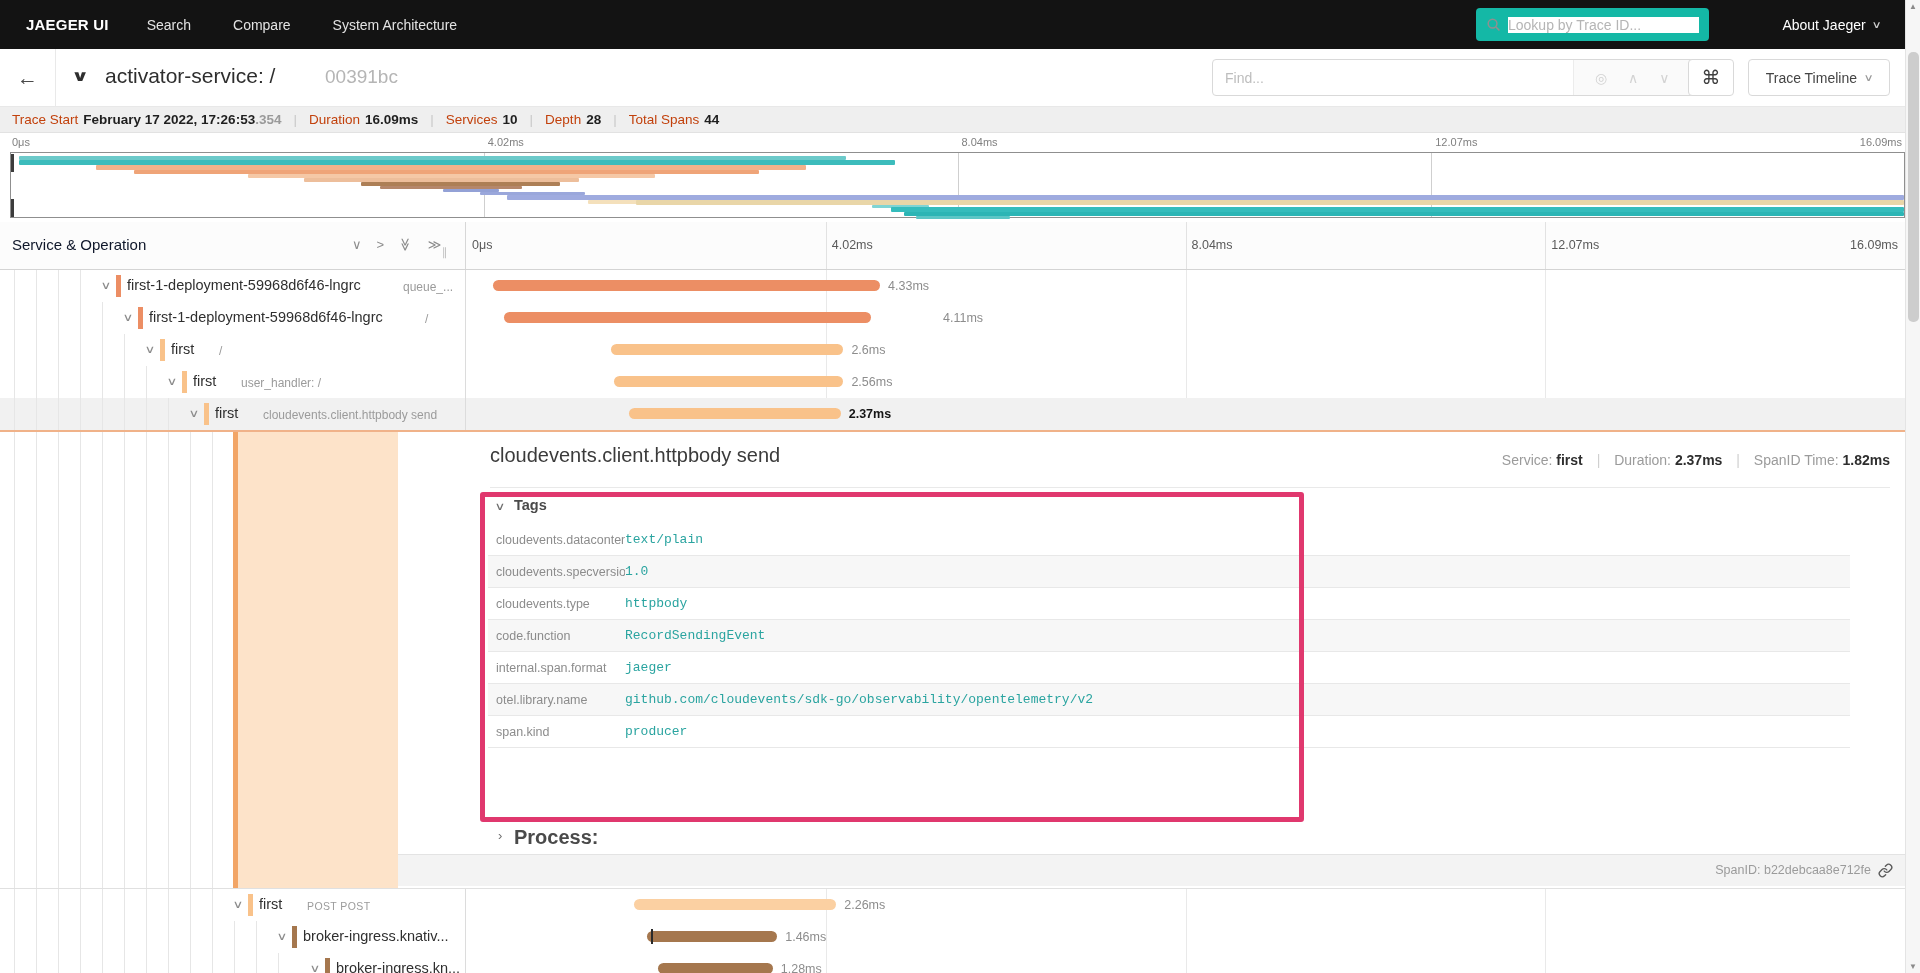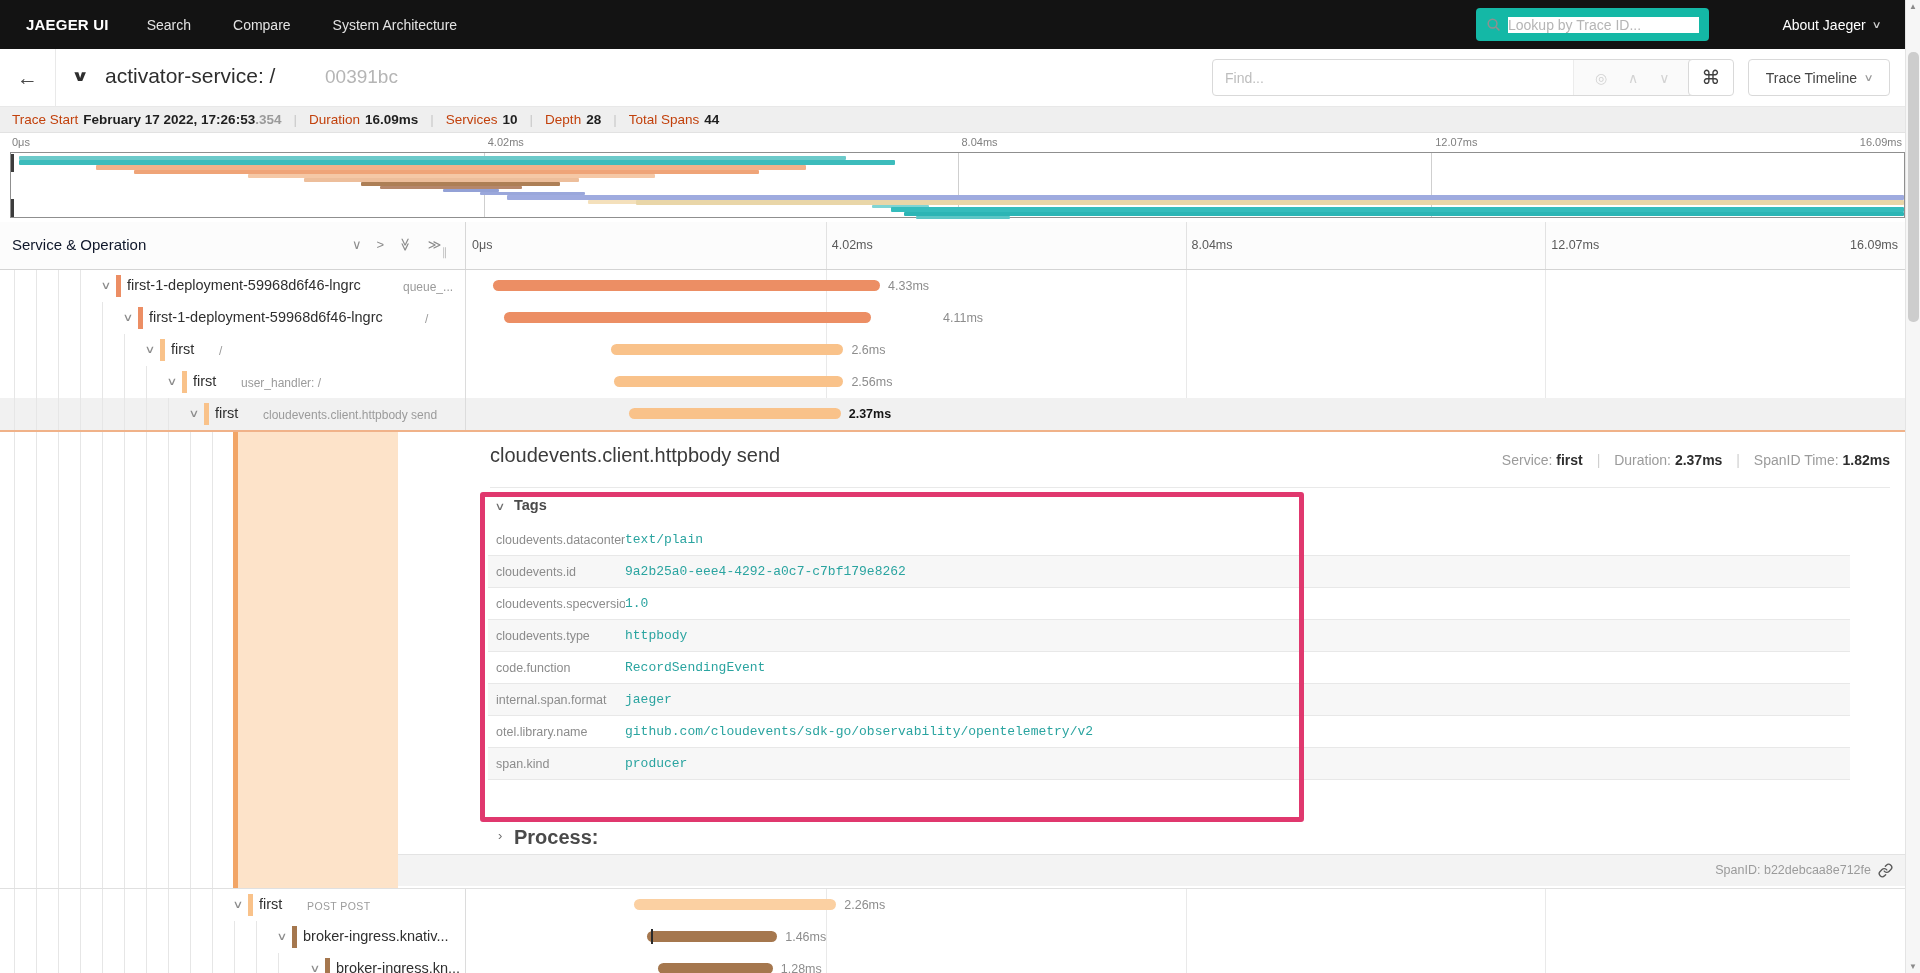--- a/index.html
+++ b/index.html
@@ -349,24 +349,20 @@
     </div>
     <div id="detail-divider"></div>
     <div id="tags-caret">∨</div>
     <div id="tags-title">Tags</div>
     <div id="tags-table">
         <div class="tag-row">
           <div class="tag-key">cloudevents.datacontenttype</div>
           <div class="tag-val">text/plain</div>
         </div>
         <div class="tag-row">
-          <div class="tag-key">cloudevents.id</div>
-          <div class="tag-val">9a2b25a0-eee4-4292-a0c7-c7bf179e8262</div>
-        </div>
-        <div class="tag-row">
           <div class="tag-key">cloudevents.specversion</div>
           <div class="tag-val">1.0</div>
         </div>
         <div class="tag-row">
           <div class="tag-key">cloudevents.type</div>
           <div class="tag-val">httpbody</div>
         </div>
         <div class="tag-row">
           <div class="tag-key">code.function</div>
           <div class="tag-val">RecordSendingEvent</div>

